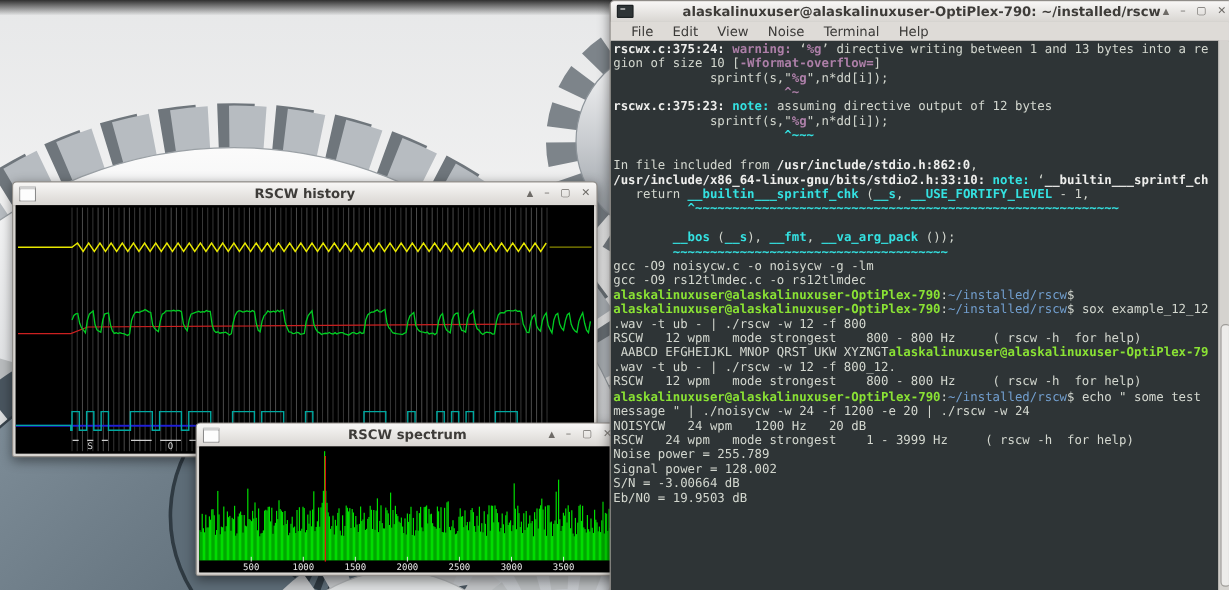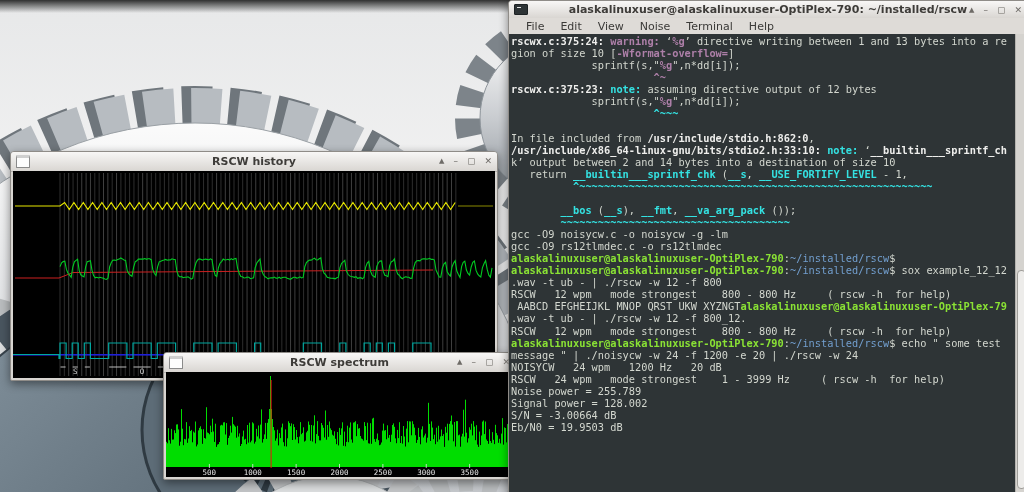--- a/index.html
+++ b/index.html
@@ -657,21 +657,20 @@
       <div class="trow"><span class="s-b">rscwx.c:375:24:</span><span class="s-w"> </span><span class="s-m">warning: </span><span class="s-w">‘</span><span class="s-m">%g</span><span class="s-w">’ directive writing between 1 and 13 bytes into a re</span></div>
       <div class="trow"><span class="s-w">gion of size 10 [</span><span class="s-m">-Wformat-overflow=</span><span class="s-w">]</span></div>
       <div class="trow"><span class="s-w">             sprintf(s,"</span><span class="s-m">%g</span><span class="s-w">",n*dd[i]);</span></div>
       <div class="trow"><span class="s-m">                       ^~</span></div>
       <div class="trow"><span class="s-b">rscwx.c:375:23:</span><span class="s-w"> </span><span class="s-c">note: </span><span class="s-w">assuming directive output of 12 bytes</span></div>
       <div class="trow"><span class="s-w">             sprintf(s,"</span><span class="s-m">%g</span><span class="s-w">",n*dd[i]);</span></div>
       <div class="trow"><span class="s-c">                       ^~~~</span></div>
       <div class="trow"></div>
       <div class="trow"><span class="s-w">In file included from </span><span class="s-b">/usr/include/stdio.h:862:0</span><span class="s-w">,</span></div>
       <div class="trow"><span class="s-b">/usr/include/x86_64-linux-gnu/bits/stdio2.h:33:10:</span><span class="s-w"> </span><span class="s-c">note: </span><span class="s-w">‘</span><span class="s-b">__builtin___sprintf_ch</span></div>
-      <div class="trow"><span class="s-w">k’ output between 2 and 14 bytes into a destination of size 10</span></div>
       <div class="trow"><span class="s-w">   return </span><span class="s-c">__builtin___sprintf_chk</span><span class="s-w"> (</span><span class="s-c">__s</span><span class="s-w">, </span><span class="s-c">__USE_FORTIFY_LEVEL</span><span class="s-w"> - 1,</span></div>
       <div class="trow"><span class="s-c">          ^~~~~~~~~~~~~~~~~~~~~~~~~~~~~~~~~~~~~~~~~~~~~~~~~~~~~~~~~~</span></div>
       <div class="trow"></div>
       <div class="trow"><span class="s-w">        </span><span class="s-c">__bos</span><span class="s-w"> (</span><span class="s-c">__s</span><span class="s-w">), </span><span class="s-c">__fmt</span><span class="s-w">, </span><span class="s-c">__va_arg_pack</span><span class="s-w"> ());</span></div>
       <div class="trow"><span class="s-c">        ~~~~~~~~~~~~~~~~~~~~~~~~~~~~~~~~~~~~~</span></div>
       <div class="trow"><span class="s-w">gcc -O9 noisycw.c -o noisycw -g -lm</span></div>
       <div class="trow"><span class="s-w">gcc -O9 rs12tlmdec.c -o rs12tlmdec</span></div>
       <div class="trow"><span class="s-g">alaskalinuxuser@alaskalinuxuser-OptiPlex-790</span><span class="s-w">:</span><span class="s-u">~/installed/rscw</span><span class="s-w">$</span></div>
       <div class="trow"><span class="s-g">alaskalinuxuser@alaskalinuxuser-OptiPlex-790</span><span class="s-w">:</span><span class="s-u">~/installed/rscw</span><span class="s-w">$ sox example_12_12</span></div>
       <div class="trow"><span class="s-w">.wav -t ub - | ./rscw -w 12 -f 800</span></div>

